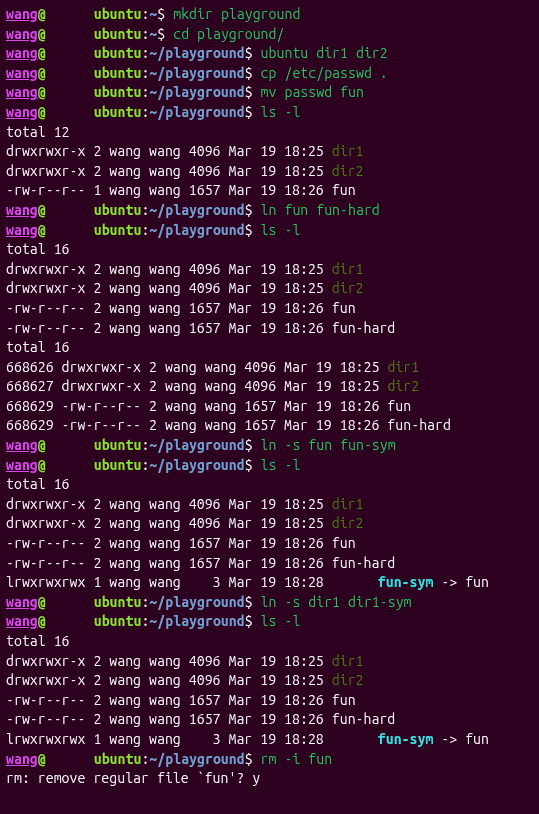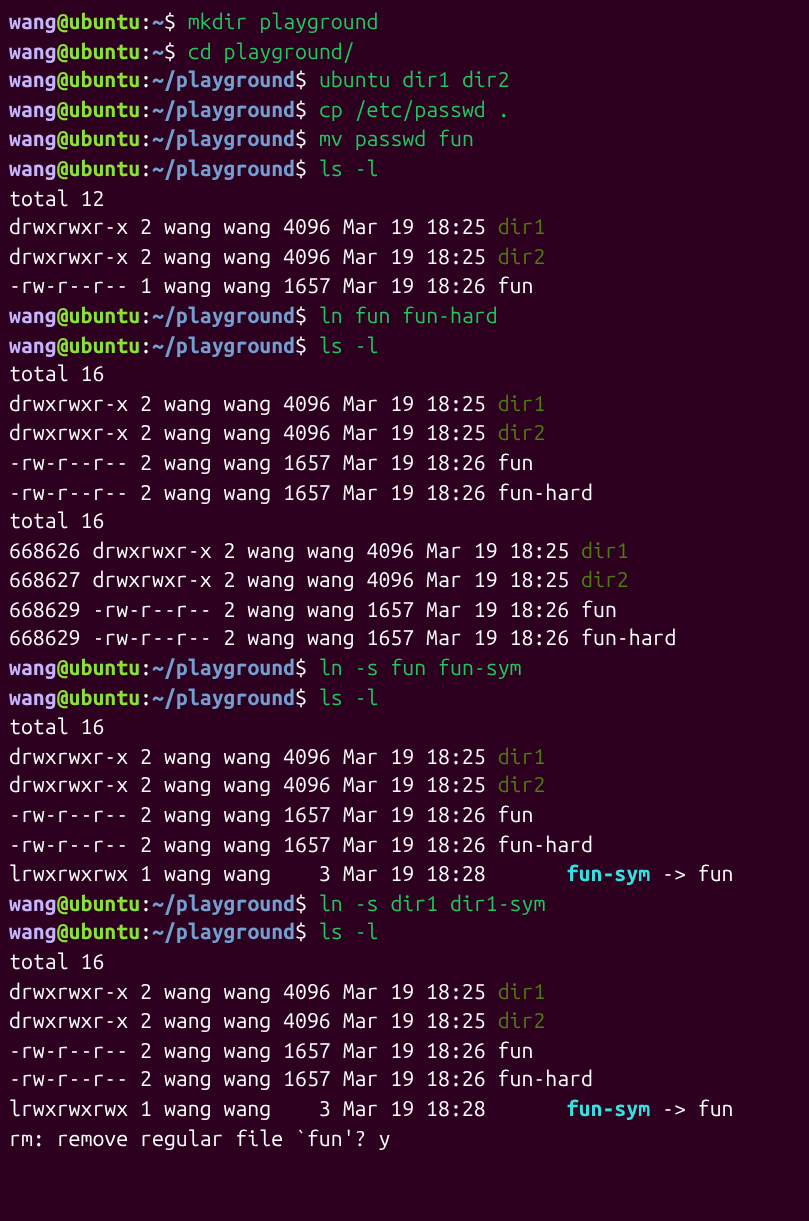--- a/index.html
+++ b/index.html
@@ -7,22 +7,22 @@
     color: #ffffff;
     font-family: "Ubuntu Mono", "Courier New", monospace;
     font-size: 14.2px;
     line-height: 1.38;
     margin: 0;
     padding: 5px 6px;
     width: 539px;
     box-sizing: border-box;
   }
   .line { white-space: pre; }
-  .user { color: #c4b5fd; font-weight: bold; }
-  .host { color: #8ae234; font-weight: bold; }
+  .user { color: #d946ef; font-weight: bold; text-decoration: underline; }
+  .host { color: #8ae234; font-weight: bold; padding-left: 48px; }
   .at   { color: #8ae234; font-weight: bold; }
   .colon{ color: #ffffff; }
   .path { color: #729fcf; font-weight: bold; }
   .dollar{ color: #ffffff; }
   .cmd  { color: #22c55e; }
   .out  { color: #ffffff; }
   .dir  { color: #4d7c0f; font-weight: normal; }
   .sym  { color: #34e2e2; font-weight: bold; margin-left: 46px; }
 </style>
 </head>
@@ -60,14 +60,15 @@
     <div class="line"><span class="out">-rw-r--r-- 2 wang wang 1657 Mar 19 18:26 fun-hard</span></div>
     <div class="line"><span class="out">lrwxrwxrwx 1 wang wang    3 Mar 19 18:28 </span><span class="sym">fun-sym</span><span class="out"> -&gt; fun</span></div>
     <div class="line"><span class="user">wang</span><span class="at">@</span><span class="host">ubuntu</span><span class="colon">:</span><span class="path">~/playground</span><span class="dollar">$</span><span class="cmd"> ln -s dir1 dir1-sym</span></div>
     <div class="line"><span class="user">wang</span><span class="at">@</span><span class="host">ubuntu</span><span class="colon">:</span><span class="path">~/playground</span><span class="dollar">$</span><span class="cmd"> ls -l</span></div>
     <div class="line"><span class="out">total 16</span></div>
     <div class="line"><span class="out">drwxrwxr-x 2 wang wang 4096 Mar 19 18:25 </span><span class="dir">dir1</span></div>
     <div class="line"><span class="out">drwxrwxr-x 2 wang wang 4096 Mar 19 18:25 </span><span class="dir">dir2</span></div>
     <div class="line"><span class="out">-rw-r--r-- 2 wang wang 1657 Mar 19 18:26 fun</span></div>
     <div class="line"><span class="out">-rw-r--r-- 2 wang wang 1657 Mar 19 18:26 fun-hard</span></div>
     <div class="line"><span class="out">lrwxrwxrwx 1 wang wang    3 Mar 19 18:28 </span><span class="sym">fun-sym</span><span class="out"> -&gt; fun</span></div>
+    <div class="line"><span class="user">wang</span><span class="at">@</span><span class="host">ubuntu</span><span class="colon">:</span><span class="path">~/playground</span><span class="dollar">$</span><span class="cmd"> rm -i fun</span></div>
     <div class="line"><span class="out">rm: remove regular file `fun'? y</span></div>
   </div>
 
 </body></html>

